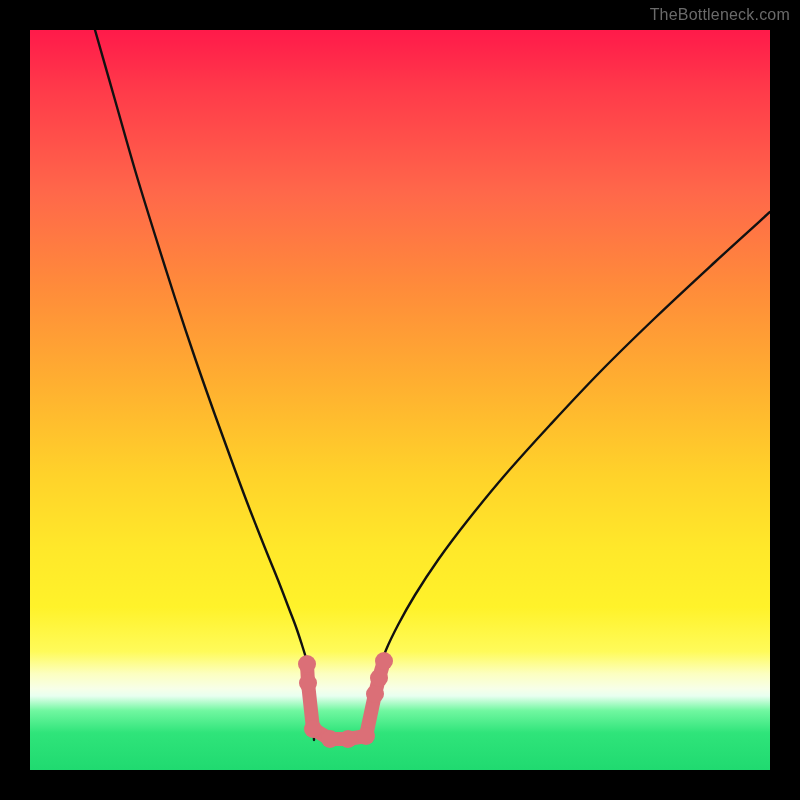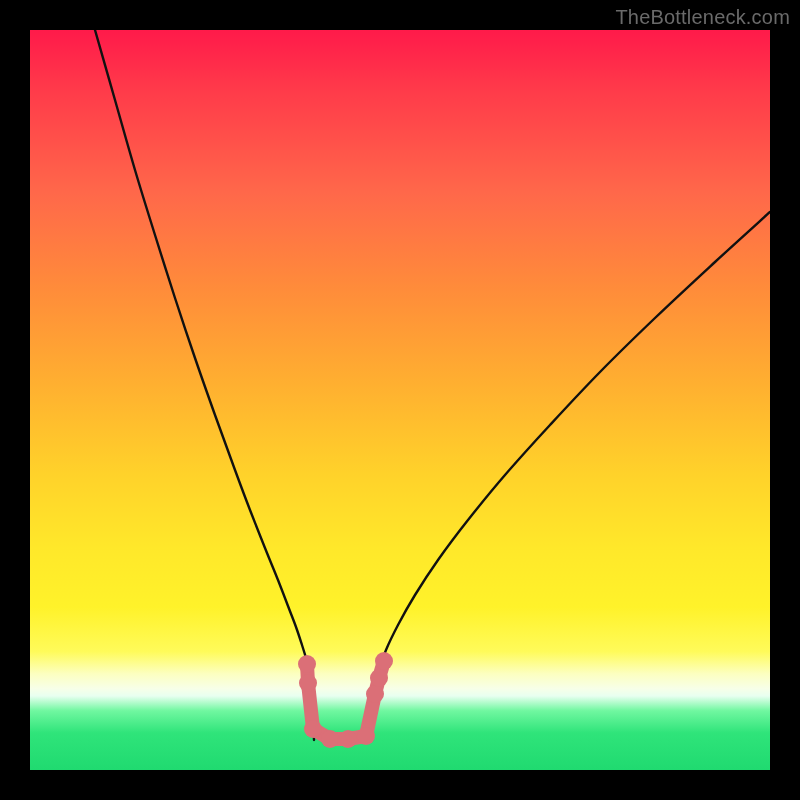--- a/index.html
+++ b/index.html
@@ -52,21 +52,21 @@
     left: 30px;
     top: 30px;
     width: 740px;
     height: 740px;
   }
   .watermark {
     position: absolute;
     top: 6px;
     right: 10px;
     color: #6a6a6a;
-    font-size: 20px;
+    font-size: 16px;
     font-weight: 400;
     letter-spacing: 0.2px;
   }
 </style>
 </head>
 <body>
 
 <div class="frame">
   <div class="plot-area">
     <div class="gradient"></div>

